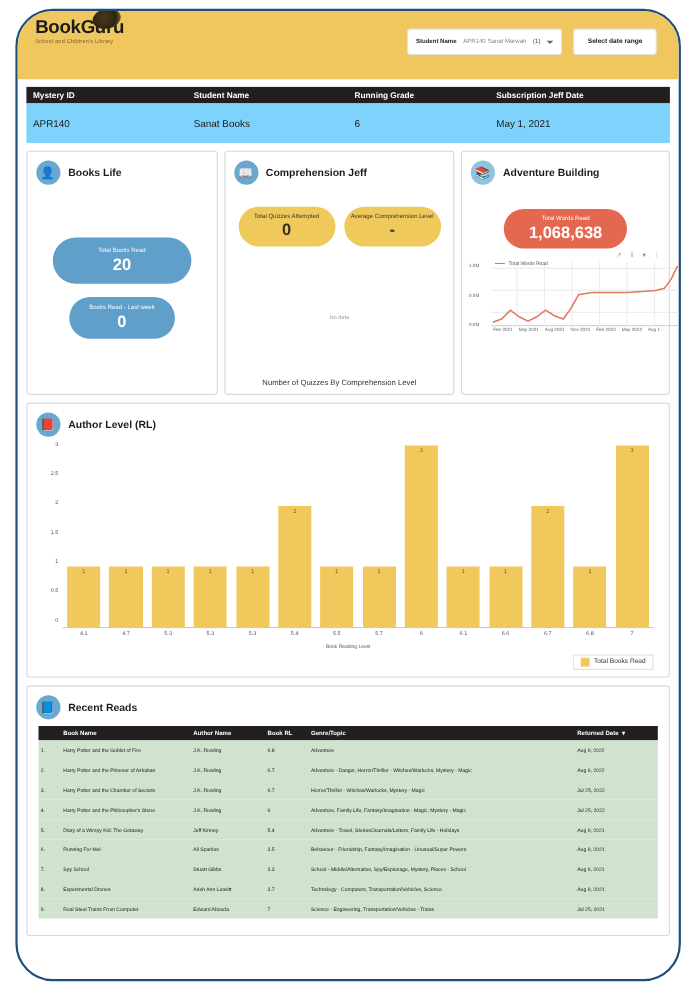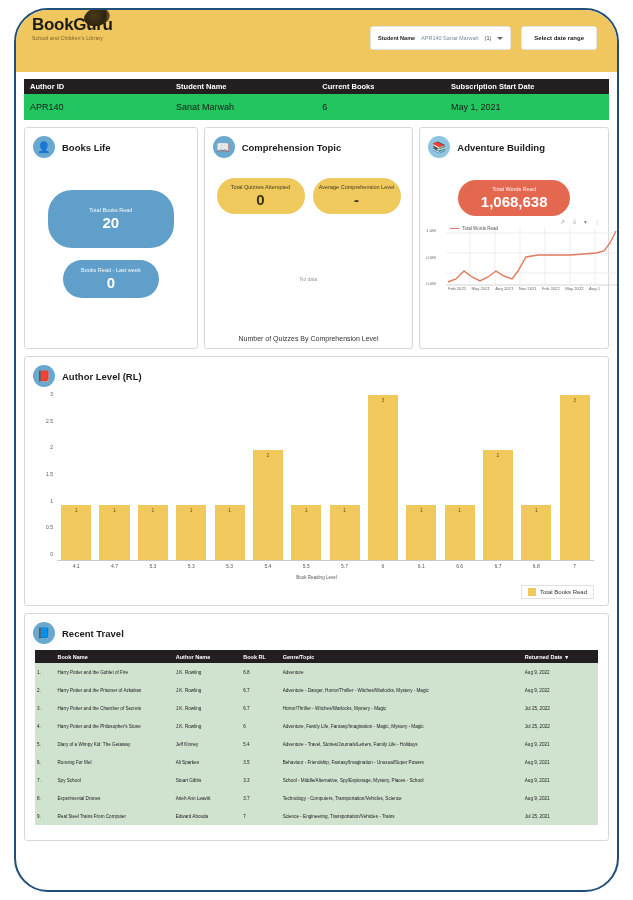--- a/index.html
+++ b/index.html
@@ -52,22 +52,22 @@
     display: flex; align-items: center; padding: 0 12px;
     font-size: 6px; color: #222; font-weight: bold; border: 1px solid #e2e2e2;
   }
   
   .info-wrap { margin: 7px 8px 0 8px; }
   .info-head {
     display: flex; background: #231f20; color: #fff;
     font-size: 7.5px; font-weight: bold; height: 15px; align-items: center;
   }
   .info-row {
-    display: flex; background: #22c55e; color: #1c1c1c;
-    font-size: 9px; height: 26px; align-items: center;
+    display: flex; background: #7dd3fc; color: #1c1c1c;
+    font-size: 9px; height: 36px; align-items: center;
   }
   .c1 { width: 26%; padding-left: 6px; }
   .c2 { width: 25%; }
   .c3 { width: 22%; }
   .c4 { width: 27%; }
   
   .cards { display: flex; gap: 6px; margin: 7px 8px 0 8px; }
   .card {
     background: #fff; border: 1px solid #d8d8d8; border-radius: 3px;
     position: relative;
@@ -85,21 +85,21 @@
   .card-c { width: 190px; height: 222px; }
   .pill {
     border-radius: 24px; display: flex; flex-direction: column;
     align-items: center; justify-content: center; color: #fff;
   }
   .pill .lbl { font-size: 5.5px; opacity: .95; margin-bottom: 1px; }
   .pill .val { font-size: 15px; font-weight: bold; }
   .pill-blue { background: #5f9fc9; }
   .pill-yellow { background: #f0c95d; color: #3a3020; }
   .pill-red { background: #e4674f; }
-  .pill-a1 { width: 126px; height: 58px; margin: 32px auto 0 auto; text-align: center; }
+  .pill-a1 { width: 126px; height: 42px; margin: 48px auto 0 auto; text-align: center; }
   .pill-a2 { width: 96px; height: 38px; margin: 12px auto 0 auto; }
   .yrow { display: flex; gap: 8px; justify-content: center; margin-top: 20px; }
   .pill-b { width: 88px; height: 36px; }
   .pill-c { width: 112px; height: 36px; margin: 22px auto 0 auto; }
   .nodata { font-size: 5px; color: #9a9a9a; text-align: center; margin-top: 62px; }
   .chart-caption { font-size: 7px; color: #333; text-align: center; position: absolute; bottom: 6px; width: 100%; }
   
   .mini-tools { display: flex; justify-content: flex-end; gap: 7px; padding: 2px 8px 0 0; font-size: 6px; color: #8a8a8a; }
   .mini-chart { margin: 0 6px; position: relative; height: 70px; }
   .mini-legend { position: absolute; left: 24px; top: 1px; display: flex; align-items: center; gap: 3px; font-size: 4.5px; color: #555; z-index: 3; }
@@ -152,28 +152,28 @@
         <span class="sel-value">APR140 Sanat Marwah</span>
         <span class="sel-count">(1)</span>
         <span class="caret"></span>
       </div>
       <div class="btn-range">Select date range</div>
     </div>
   </div>
 
   <div class="info-wrap">
     <div class="info-head">
-      <div class="c1">Author ID</div>
+      <div class="c1">Mystery ID</div>
       <div class="c2">Student Name</div>
-      <div class="c3">Current Books</div>
-      <div class="c4">Subscription Start Date</div>
+      <div class="c3">Running Grade</div>
+      <div class="c4">Subscription Jeff Date</div>
     </div>
     <div class="info-row">
       <div class="c1">APR140</div>
-      <div class="c2">Sanat Marwah</div>
+      <div class="c2">Sanat Books</div>
       <div class="c3">6</div>
       <div class="c4">May 1, 2021</div>
     </div>
   </div>
 
   <div class="cards">
 
     <div class="card card-a">
       <div class="card-title">
         <div class="card-icon">👤</div>
@@ -185,21 +185,21 @@
       </div>
       <div class="pill pill-blue pill-a2">
         <div class="lbl">Books Read - Last week</div>
         <div class="val">0</div>
       </div>
     </div>
 
     <div class="card card-b">
       <div class="card-title">
         <div class="card-icon">📖</div>
-        <div class="card-name">Comprehension Topic</div>
+        <div class="card-name">Comprehension Jeff</div>
       </div>
       <div class="yrow">
         <div class="pill pill-yellow pill-b">
           <div class="lbl">Total Quizzes Attempted</div>
           <div class="val">0</div>
         </div>
         <div class="pill pill-yellow pill-b">
           <div class="lbl">Average Comprehension Level</div>
           <div class="val">-</div>
         </div>
@@ -338,21 +338,21 @@
     </div>
     <div class="rl-legend">
       <span class="leg-sq"></span>
       <span>Total Books Read</span>
     </div>
   </div>
 
   <div class="panel panel-rr">
     <div class="card-title">
       <div class="card-icon">📘</div>
-      <div class="card-name">Recent Travel</div>
+      <div class="card-name">Recent Reads</div>
     </div>
     <div class="rr-table">
       <div class="rr-head">
         <div class="k0"></div>
         <div class="k1">Book Name</div>
         <div class="k2">Author Name</div>
         <div class="k3">Book RL</div>
         <div class="k4">Genre/Topic</div>
         <div class="k5">
           <span>Returned Date</span>

